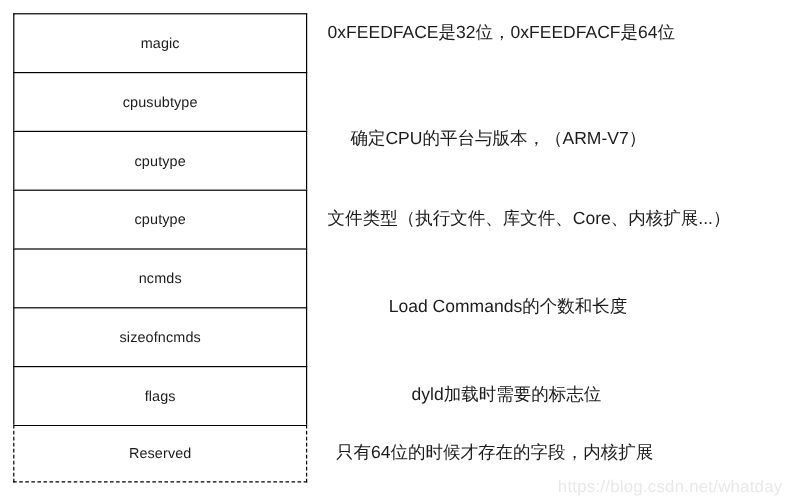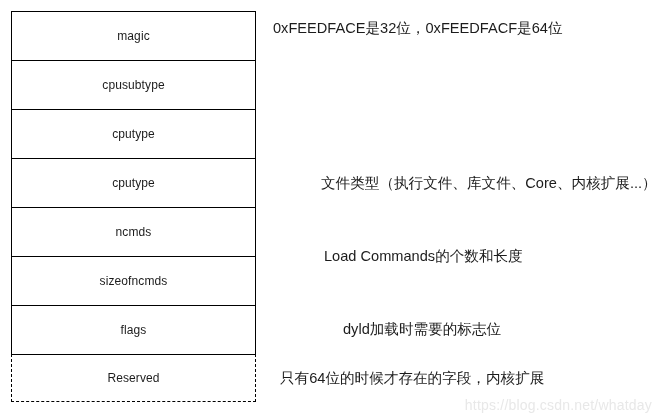--- a/index.html
+++ b/index.html
@@ -103,20 +103,21 @@
     </div>
     <div class="struct-row">
       <span class="struct-label">flags</span>
     </div>
     <div class="struct-row dashed">
       <span class="struct-label">Reserved</span>
     </div>
   </div>
 
   <div class="annotation" style="left:273px; top:19px;">0xFEEDFACE是32位，0xFEEDFACF是64位</div>
-  <div class="annotation" style="left:273px; top:174px;margin-left:48px;">文件类型（执行文件、库文件、Core、内核扩展...）</div>
+  <div class="annotation" style="left:292px; top:107px;">确定CPU的平台与版本，（ARM-V7）</div>
+  <div class="annotation" style="left:273px; top:174px;">文件类型（执行文件、库文件、Core、内核扩展...）</div>
   <div class="annotation" style="left:343px; top:320px;">dyld加载时需要的标志位</div>
   <div class="annotation" style="left:324px; top:247px;">Load Commands的个数和长度</div>
   <div class="annotation" style="left:280px; top:369px;">只有64位的时候才存在的字段，内核扩展</div>
 
   <div class="watermark">https://blog.csdn.net/whatday</div>
 
 </div>
 
 </body></html>

